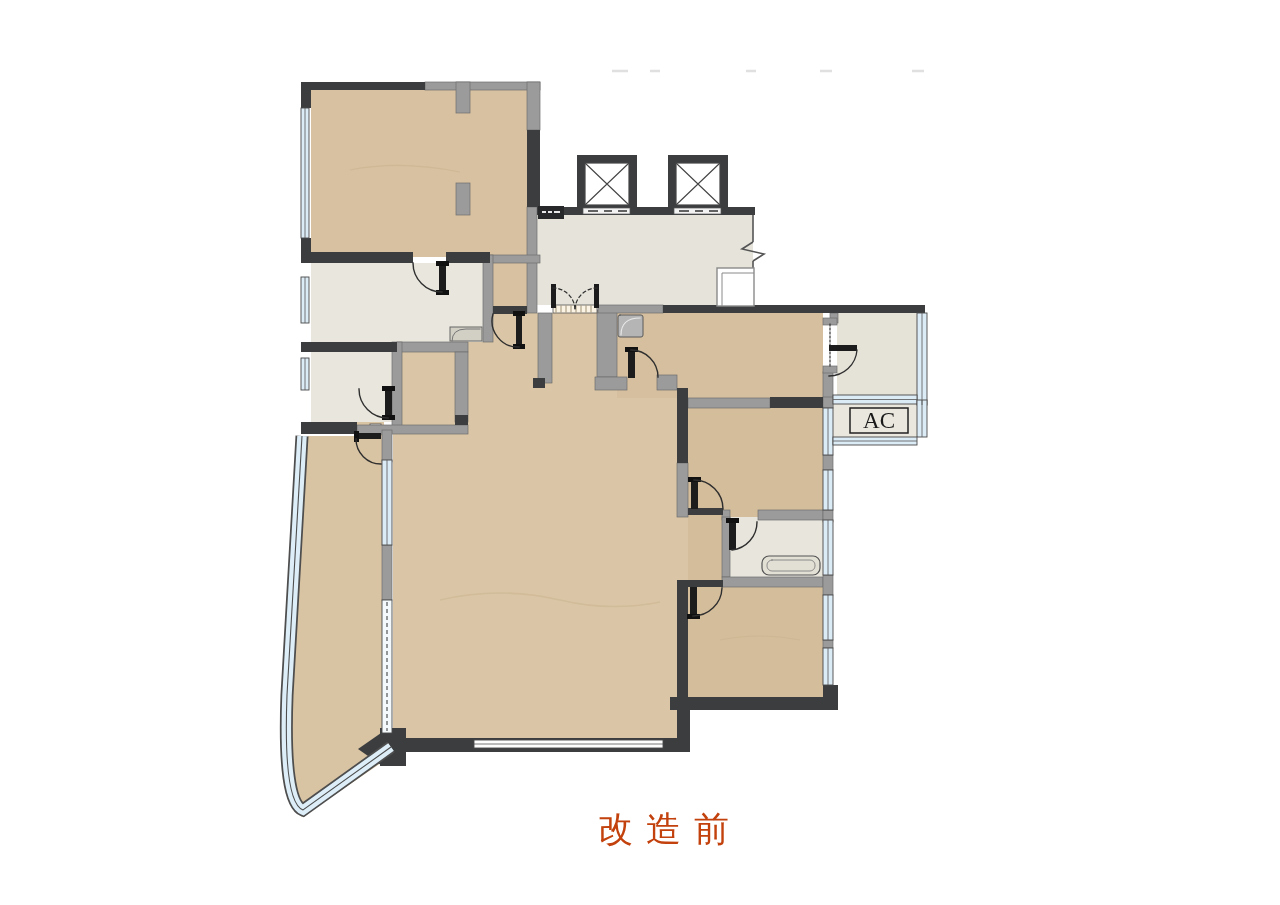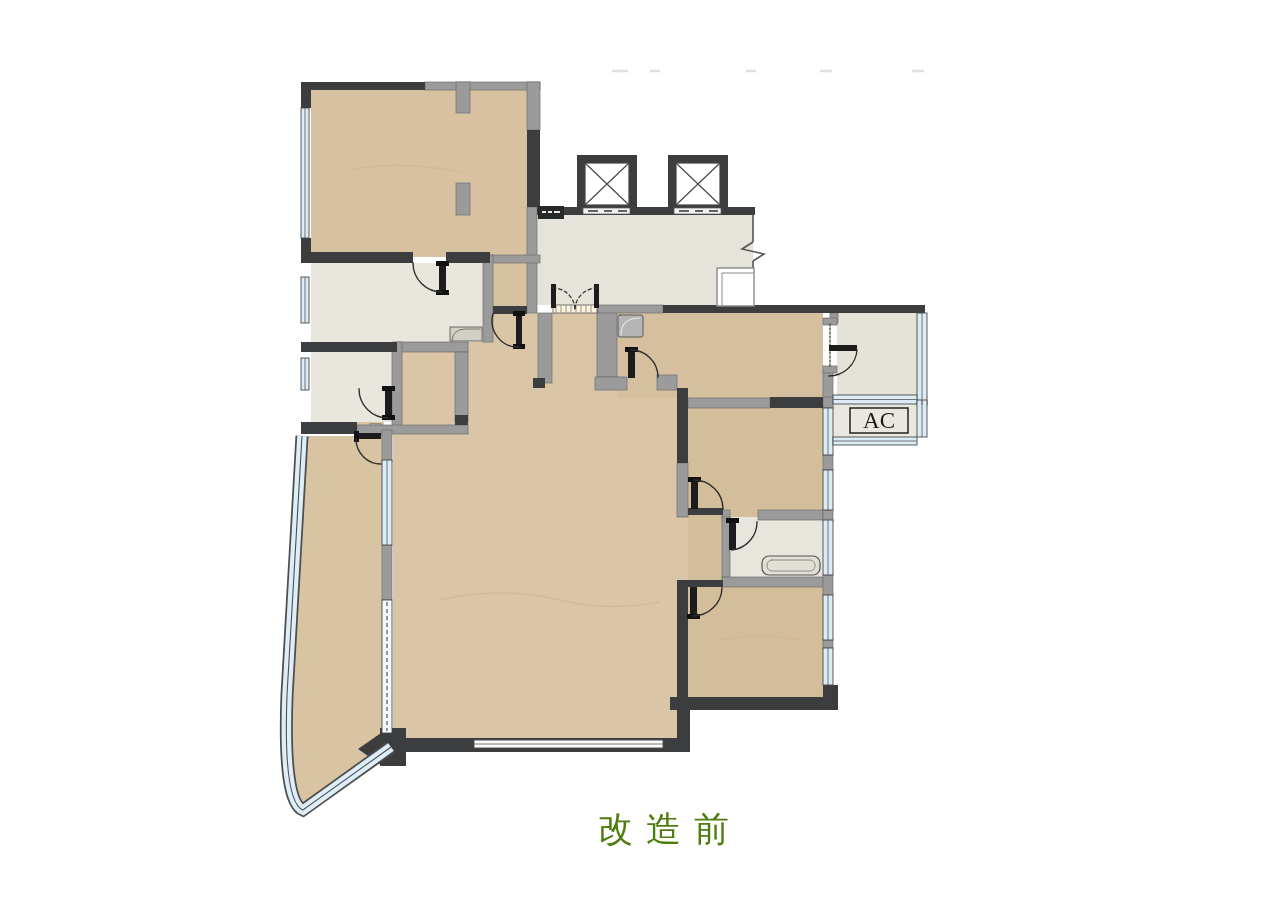--- a/index.html
+++ b/index.html
@@ -1,21 +1,21 @@
 <!DOCTYPE html>
 <html><head>
 <meta charset="utf-8">
 <style>
   html,body{margin:0;padding:0;background:#ffffff;}
   .stage{position:relative;width:1280px;height:905px;background:#ffffff;overflow:hidden;
          font-family:"Liberation Sans",sans-serif;border-radius:10px;}
   .plan-svg{position:absolute;left:0;top:0;}
   .plan-title{position:absolute;left:575px;top:806px;width:190px;text-align:center;
       font-family:"Liberation Serif","DejaVu Serif",serif;font-size:35px;font-weight:500;
-      letter-spacing:13px;color:#4d7c0f;white-space:nowrap;}
+      letter-spacing:13px;color:#c2410c;white-space:nowrap;}
   .ac-text{font-family:"Liberation Serif","DejaVu Serif",serif;font-size:23px;fill:#1a1a1a;}
 </style>
 </head>
 <body>
 
 <div class="stage">
 <svg class="plan-svg" width="1280" height="905" viewBox="0 0 1280 905">
 
   <g>
     <rect x="311" y="90" width="216" height="167" fill="#d7c1a0"></rect>

